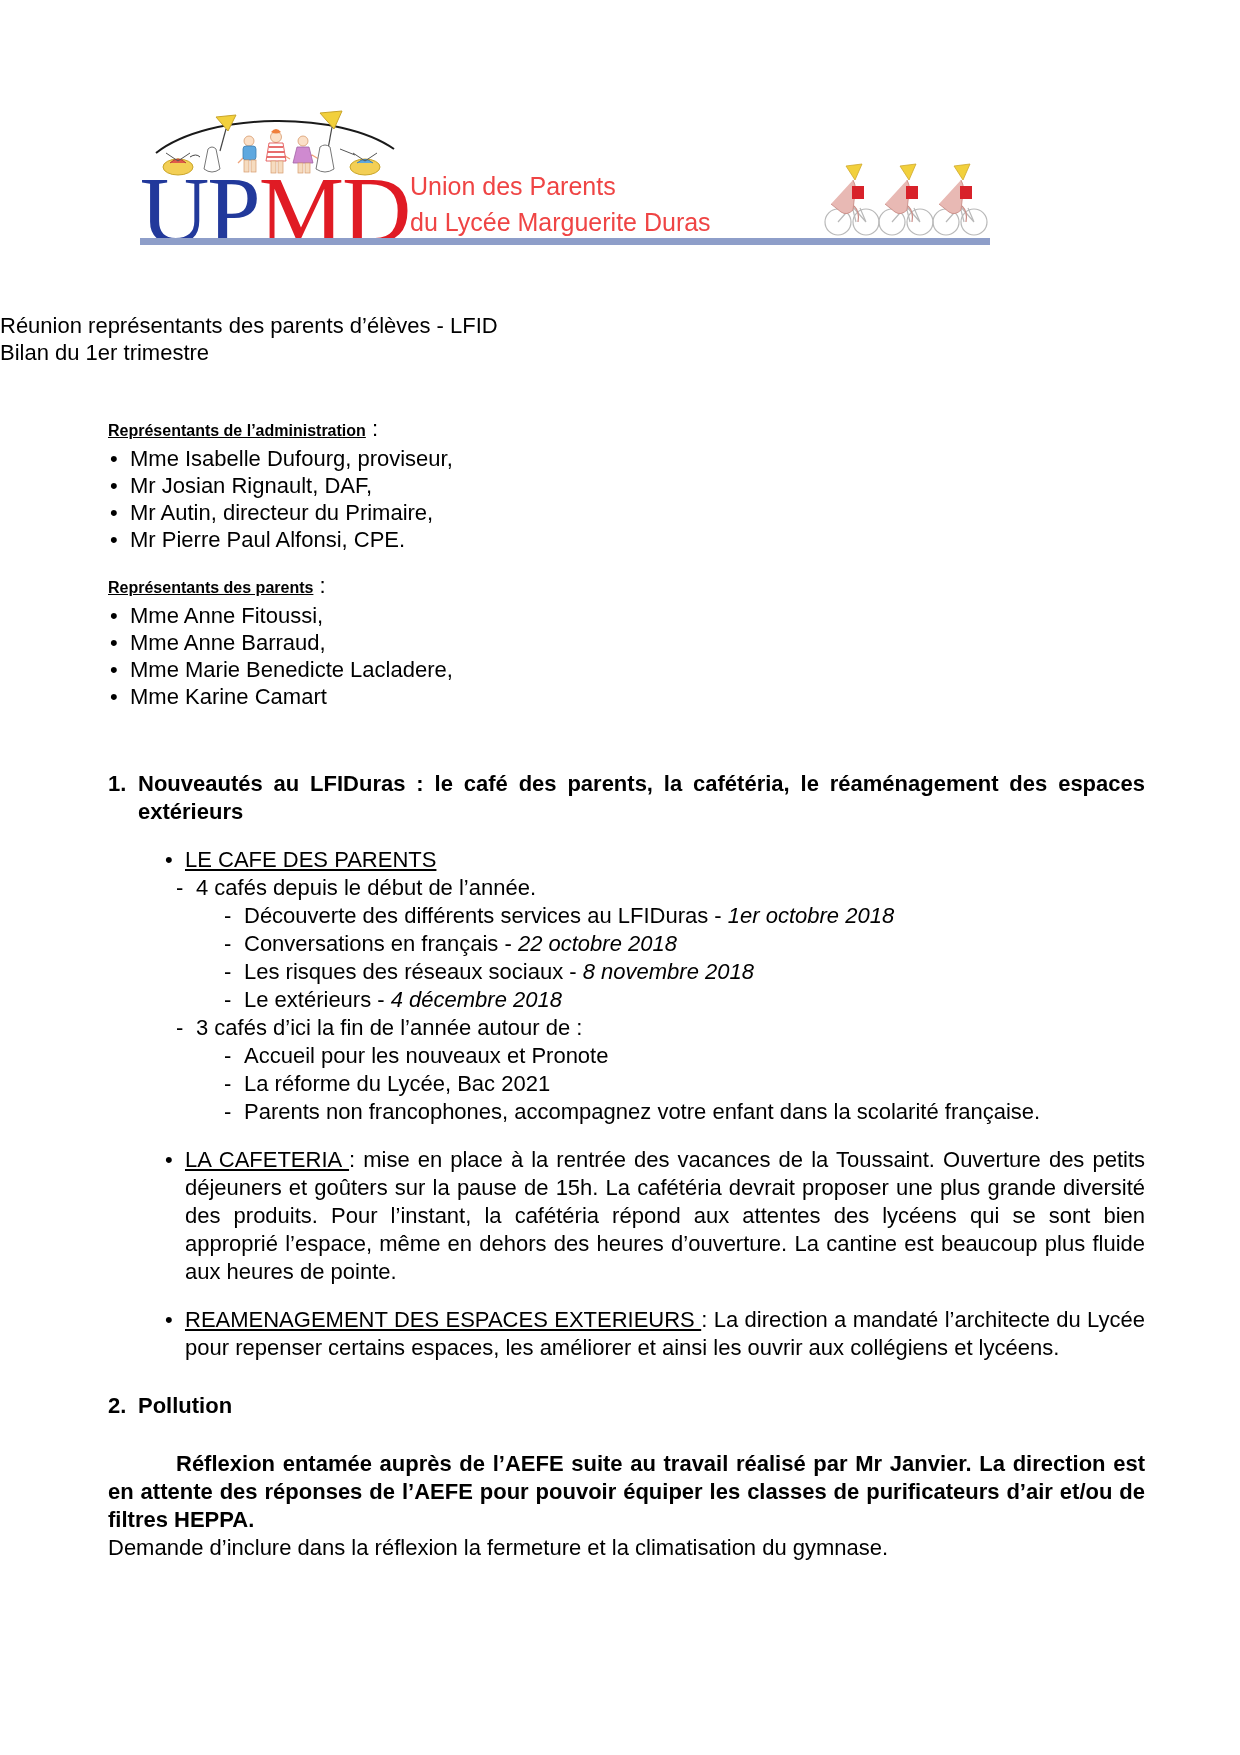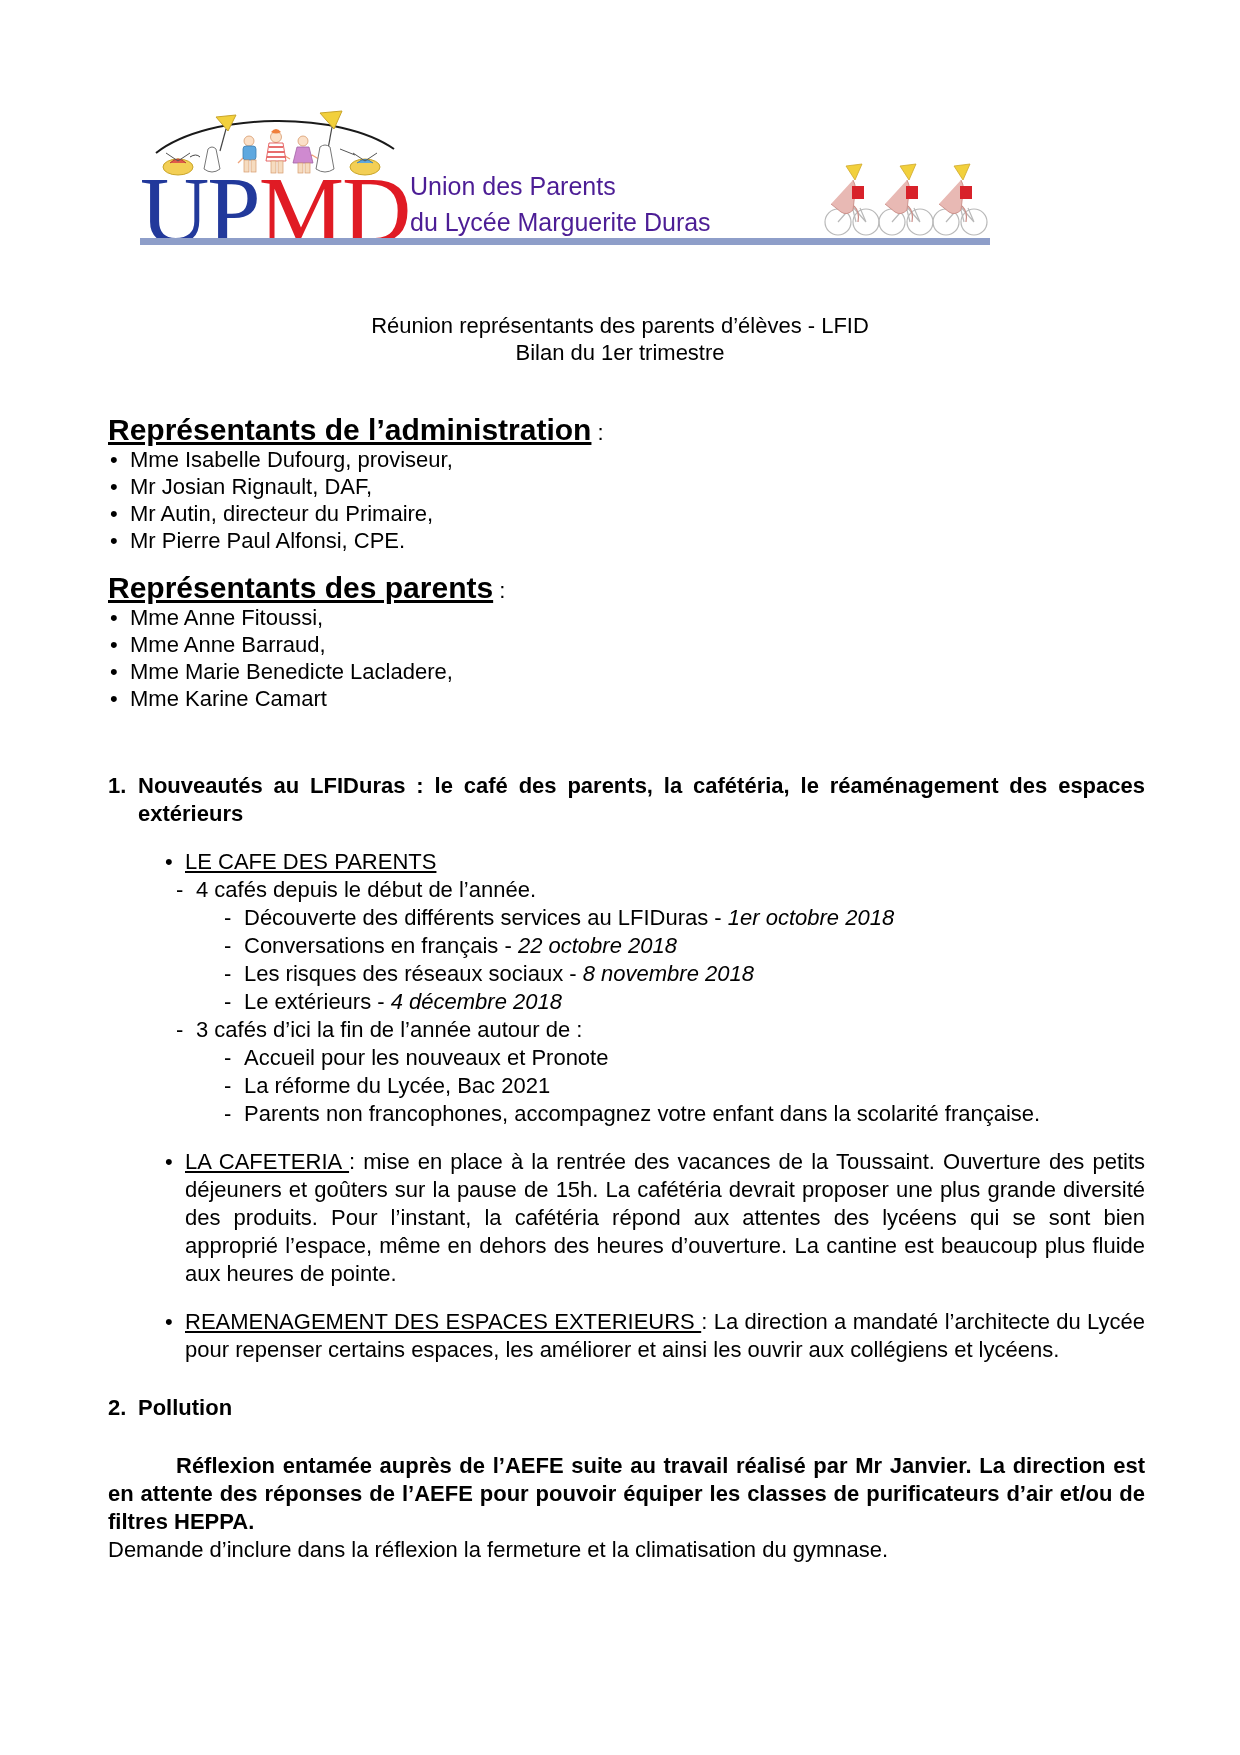--- a/index.html
+++ b/index.html
@@ -50,21 +50,21 @@
     letter-spacing: -2px;
     white-space: nowrap;
   }
   .logo-up { color: #22399b; }
   .logo-md { color: #e01b24; }
 
   .assoc-name {
     position: absolute;
     left: 410px;
     top: 168px;
-    color: #4c1d95;
+    color: #ef4444;
     font-size: 25px;
     line-height: 36px;
     white-space: nowrap;
   }
 
   .bikes-svg {
     position: absolute;
     left: 820px;
     top: 160px;
     width: 180px;
@@ -81,29 +81,29 @@
   }
 
   
   .content {
     position: absolute;
     left: 0;
     top: 250px;
     width: 1240px;
   }
   .center-head {
-    text-align: center;
+    text-align: left;
     font-size: 22px;
     line-height: 27px;
     margin-top: 62px;
   }
   .center-head div { white-space: nowrap; }
 
   .sec-title {
-    font-size: 30px;
+    font-size: 16px;
     line-height: 28px;
     font-weight: bold;
     text-decoration: underline;
     display: inline;
   }
   .sec-colon {
     font-size: 22px;
     font-weight: normal;
     text-decoration: none;
   }

